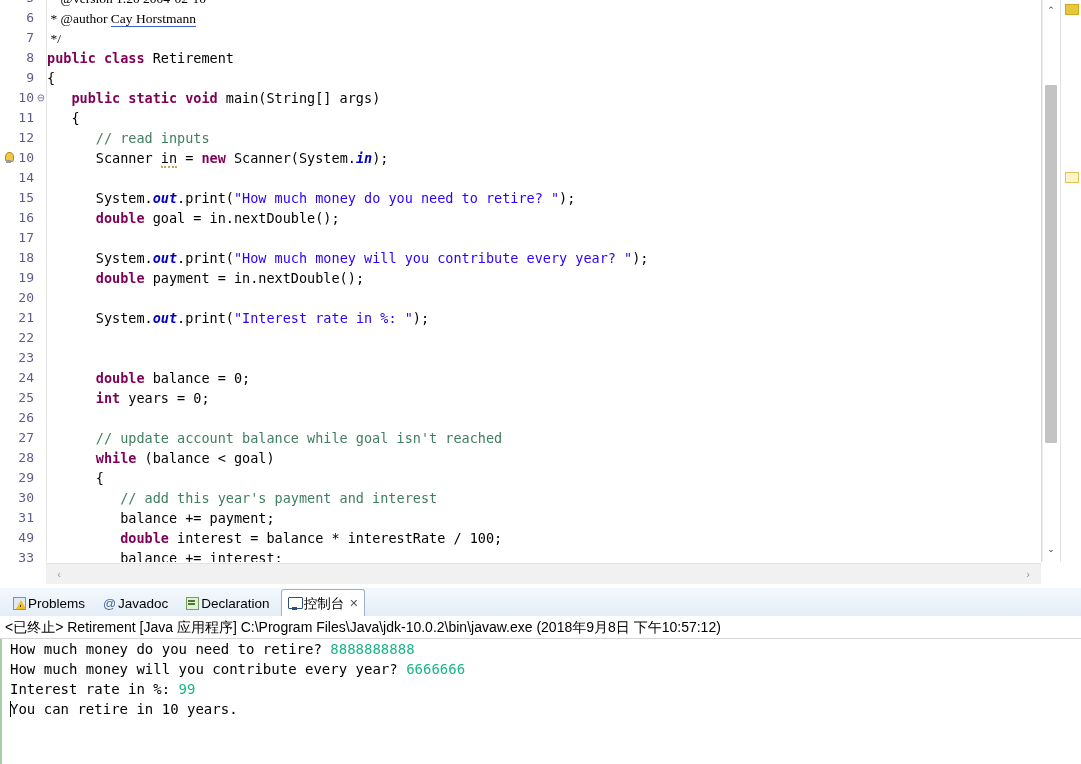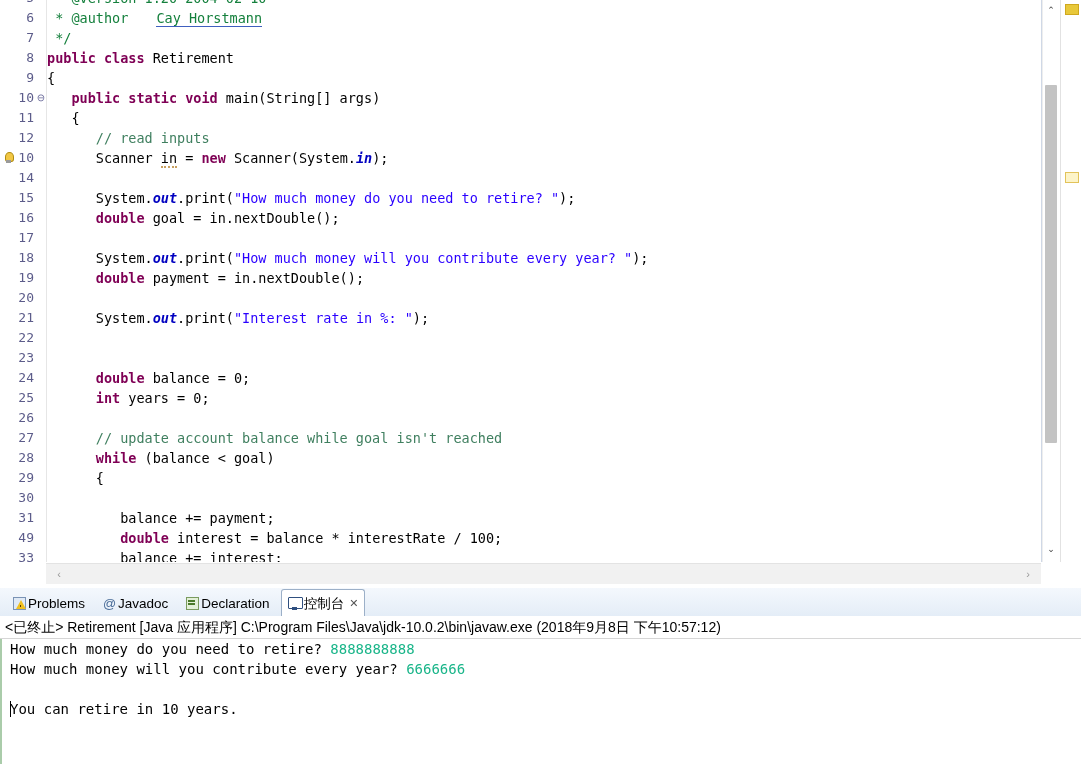--- a/index.html
+++ b/index.html
@@ -97,24 +97,24 @@
     position: absolute;
     left: 3px; top: 9px;
     width: 5px; height: 3px;
     background: #9a9a9a;
   }
 
   
   .kw   { color: #7f0055; font-weight: bold; }
   .str  { color: #2a00ff; }
   .cmt  { color: #3f7f5f; }
-  .jdoc { color: #15803d; }
+  .jdoc { color: #000000; font-family: Liberation Serif, serif; }
   .fld  { color: #0000c0; font-style: italic; font-weight: bold; }
   .plain{ color: #000000; }
-  .ulink{ text-decoration: none; border-bottom: 1px solid #3f5fbf; margin-left: 20px; }
+  .ulink{ text-decoration: none; border-bottom: 1px solid #3f5fbf; }
   .squig {
     border-bottom: 2px dotted #c8a060;
   }
 
   
   #vscroll {
     position: absolute;
     left: 1042px; top: 0;
     width: 16px;
     height: 562px;
@@ -375,20 +375,21 @@
         <div class="code-line" style="top: 268px;"><span class="plain">      </span><span class="kw">double </span><span class="plain">payment = in.nextDouble();</span></div>
         <div class="code-line" style="top: 288px;"></div>
         <div class="code-line" style="top: 308px;"><span class="plain">      System.</span><span class="fld">out</span><span class="plain">.print(</span><span class="str">"Interest rate in %: "</span><span class="plain">);</span></div>
         <div class="code-line" style="top: 348px;"></div>
         <div class="code-line" style="top: 368px;"><span class="plain">      </span><span class="kw">double </span><span class="plain">balance = 0;</span></div>
         <div class="code-line" style="top: 388px;"><span class="plain">      </span><span class="kw">int </span><span class="plain">years = 0;</span></div>
         <div class="code-line" style="top: 408px;"></div>
         <div class="code-line" style="top: 428px;"><span class="plain">      </span><span class="cmt">// update account balance while goal isn't reached</span></div>
         <div class="code-line" style="top: 448px;"><span class="plain">      </span><span class="kw">while </span><span class="plain">(balance &lt; goal)</span></div>
         <div class="code-line" style="top: 468px;"><span class="plain">      {</span></div>
+        <div class="code-line" style="top: 488px;"><span class="plain">         </span><span class="cmt">// add this year's payment and interest</span></div>
         <div class="code-line" style="top: 508px;"><span class="plain">         balance += payment;</span></div>
         <div class="code-line" style="top: 528px;"><span class="plain">         </span><span class="kw">double </span><span class="plain">interest = balance * interestRate / 100;</span></div>
         <div class="code-line" style="top: 548px;"><span class="plain">         balance += interest;</span></div>
       </div>
   </div>
 
   <div id="vscroll">
     <div class="arrow up">⌃</div>
     <div id="vscroll-thumb"></div>
     <div class="arrow down">⌄</div>
@@ -434,16 +435,17 @@
         <span>控制台</span>
         <span class="close-x">✕</span>
       </div>
     </div>
 
   <div id="console-header">&lt;已终止&gt; Retirement [Java 应用程序] C:\Program Files\Java\jdk-10.0.2\bin\javaw.exe  (2018年9月8日 下午10:57:12)</div>
 
   <div id="console-body">
       <div class="con-line" style="top: 0px;"><span>How much money do you need to retire? </span><span class="con-in">8888888888</span></div>
       <div class="con-line" style="top: 20px;"><span>How much money will you contribute every year? </span><span class="con-in">6666666</span></div>
+      <div class="con-line" style="top: 40px;"><span>Interest rate in %: </span><span class="con-in">99</span></div>
       <div class="con-line" style="top: 60px;"><span>You can retire in 10 years.</span></div>
       <div id="caret" style="top: 62px;"></div>
     </div>
 </div>
 
 </body></html>

